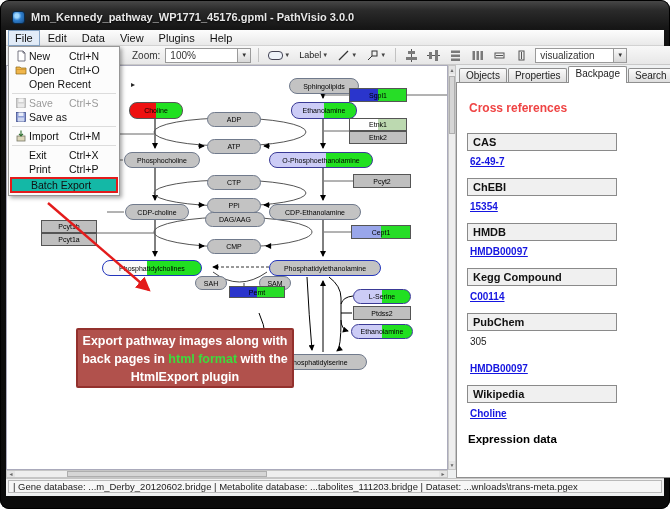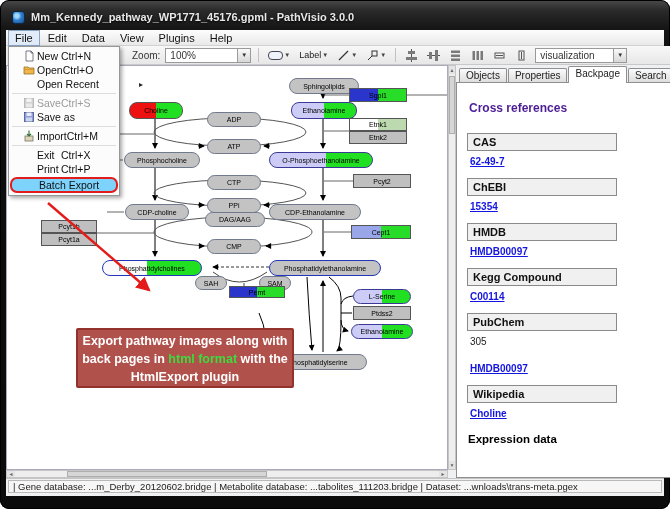--- a/index.html
+++ b/index.html
@@ -45,44 +45,44 @@
   .vscroll .thumb{position:absolute;left:0;top:10px;width:6px;height:58px;background:#d6d6d6;border:1px solid #aeaeae;}
   .vscroll .sbtn{width:6px;height:8px;font-size:5px;color:#666;text-align:center;line-height:8px;background:#e4e4e4;}
   .vscroll .sbtn.bottom{position:absolute;bottom:0;}
   
   .panel{flex:1;display:flex;flex-direction:column;background:#eef0f1;padding-top:1px;}
   .tabs{display:flex;height:17px;align-items:flex-end;padding-left:3px;gap:1px;}
   .tab{font-size:10px;padding:1px 6px 2px;border:1px solid #8f8f8f;border-bottom:none;
     background:linear-gradient(#fafafa,#dcdcdc);color:#222;border-radius:2px 2px 0 0;height:15px;}
   .tab.active{background:#fff;height:17px;position:relative;z-index:2;}
   .panel-content{flex:1;background:#fff;border:1px solid #8f8f8f;margin-top:-1px;padding:8px 10px 4px;overflow:hidden;}
-  .xref-heading{color:#4c1d95;font-weight:bold;font-size:12px;margin:10px 0 18px 2px;}
+  .xref-heading{color:#ef4444;font-weight:bold;font-size:12px;margin:10px 0 18px 2px;}
   .xref{margin-bottom:9px;}
   .xref-title{display:block;width:150px;border:1px solid #8a8a8a;background:#f0f0f0;
     font-weight:bold;font-size:11px;padding:2px 5px;color:#111;}
   .xref-value{display:inline-block;margin:4px 0 0 3px;font-size:10px;font-weight:bold;}
   a.xlink{color:#1515e0;text-decoration:underline;}
   .xplain{color:#222;font-weight:normal;}
   .expr-heading{font-weight:bold;font-size:11.5px;color:#000;margin:12px 0 0 1px;}
   
   .statusbar{position:absolute;left:0;bottom:2px;width:100%;height:16px;background:#f1f1f1;
     border-top:1px solid #c5c5c5;display:flex;align-items:center;}
   .status-field{margin:1px 2px;flex:1;border:1px solid #b9b9b9;background:#f6f6f6;height:13px;
     font-size:9.5px;color:#222;display:flex;align-items:center;padding-left:4px;white-space:nowrap;overflow:hidden;}
   
   .filemenu{position:absolute;left:2px;top:16px;width:112px;background:#fcfcfc;border:1px solid #979797;
     box-shadow:2px 2px 4px rgba(0,0,0,.35);z-index:40;padding:2px 0;}
-  .fm-item{display:flex;align-items:center;height:14px;padding:0 11px;font-size:10.5px;color:#111;}
+  .fm-item{display:flex;align-items:center;height:14px;padding:0 3px;font-size:10.5px;color:#111;}
   .fm-icon{width:17px;flex:0 0 17px;display:flex;justify-content:center;}
   .fm-label{flex:1;white-space:nowrap;}
   .fm-shortcut{width:40px;flex:0 0 40px;white-space:nowrap;}
   .fm-arrow{width:7px;font-size:8px;color:#222;}
   .fm-item.disabled{color:#9b9b9b;}
   .fm-item.disabled svg{opacity:.45;filter:grayscale(1);}
-  .fm-item.highlighted{background:#7dd3fc;outline:2px solid #e31b1b;outline-offset:-1px;margin:2px 2px 1px;border-radius:6px;}
+  .fm-item.highlighted{background:#14b8a6;outline:2px solid #e31b1b;outline-offset:-1px;margin:2px 2px 1px;}
   .menu-sep{height:1px;background:#dcdcdc;margin:2px 3px;}
   
   .pnode{position:absolute;display:flex;align-items:center;justify-content:center;
     font-size:7px;color:#000;white-space:nowrap;overflow:hidden;z-index:2;}
   .kind-met{background:#c3c3c3;border:1px solid #707a8c;border-radius:8px;}
   .kind-met-redgreen{background:linear-gradient(90deg,#ee1111 50%,#21e021 50%);border:1px solid #555;border-radius:8px;}
   .kind-met-lavgreen{background:linear-gradient(90deg,#ccccf6 50%,#21e021 50%);border:1px solid #3a3a96;border-radius:8px;}
   .kind-met-lavgreen2{background:linear-gradient(90deg,#ccccf6 55%,#21e021 55%);border:1px solid #3a3a96;border-radius:8px;}
   .kind-met-whitegreen{background:linear-gradient(90deg,#fafafa 45%,#21e021 45%);border:1px solid #2335bb;border-radius:8px;}
   .kind-met-blueborder{background:#c3c3c3;border:1px solid #2335bb;border-radius:8px;}

